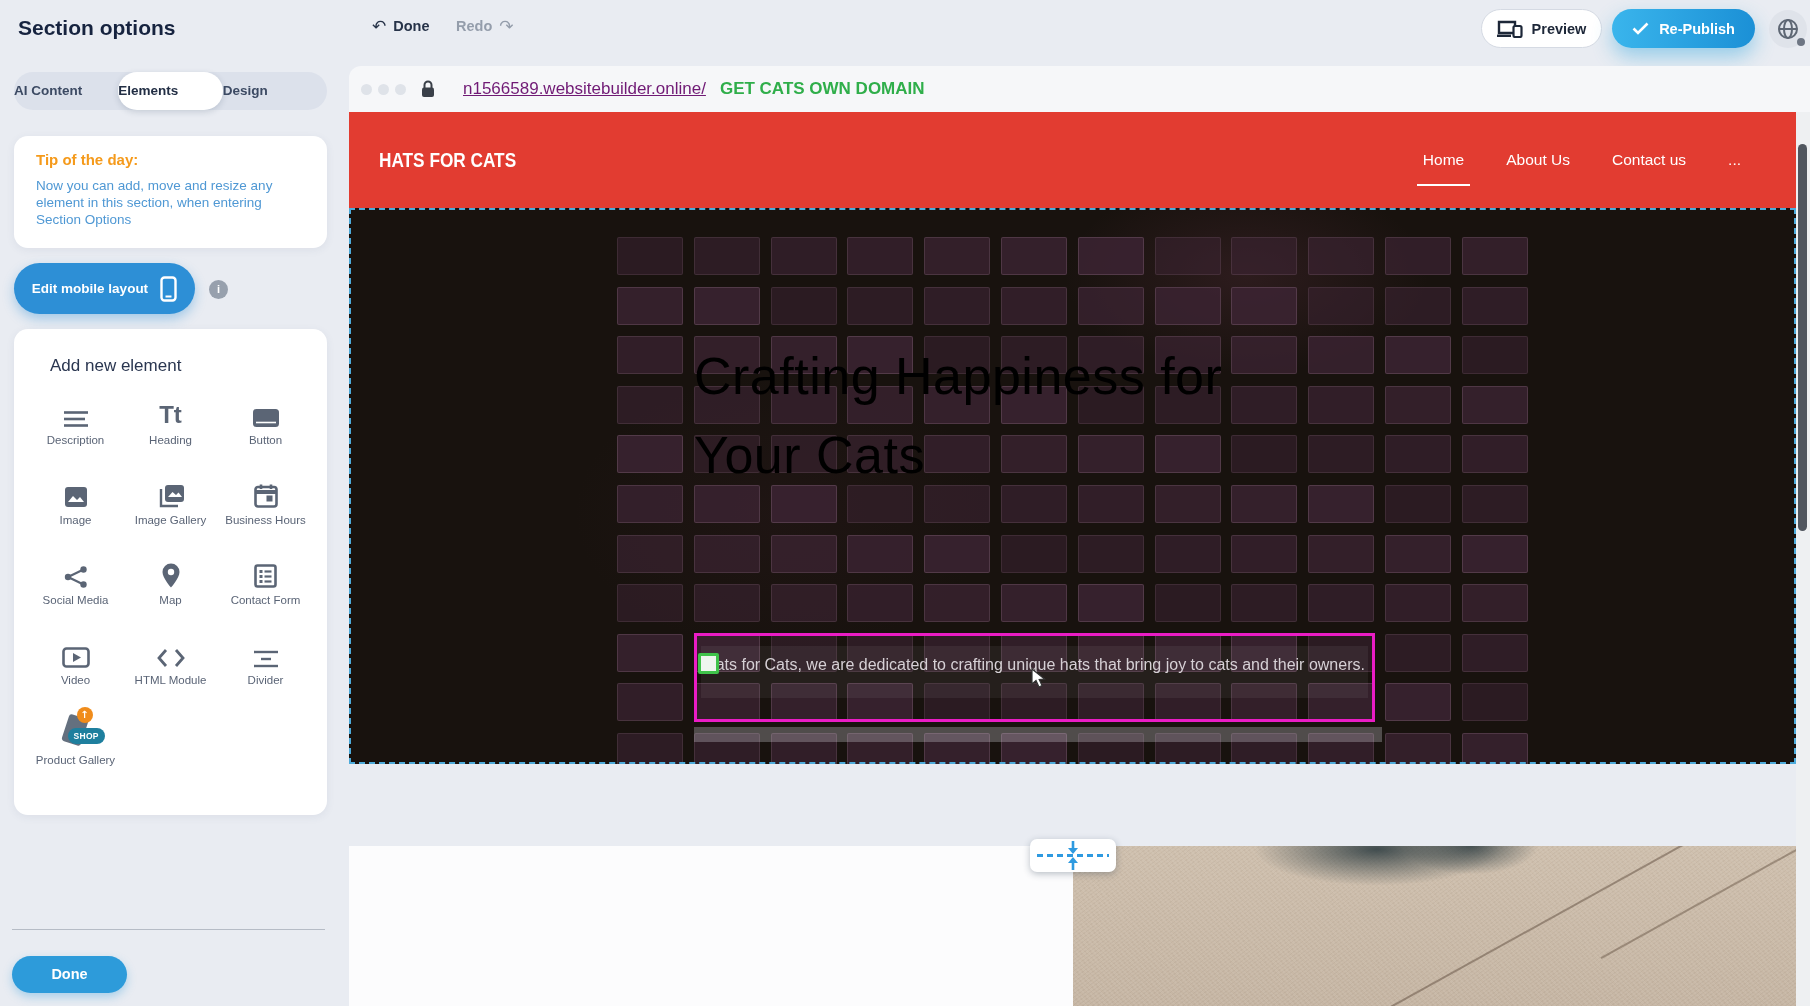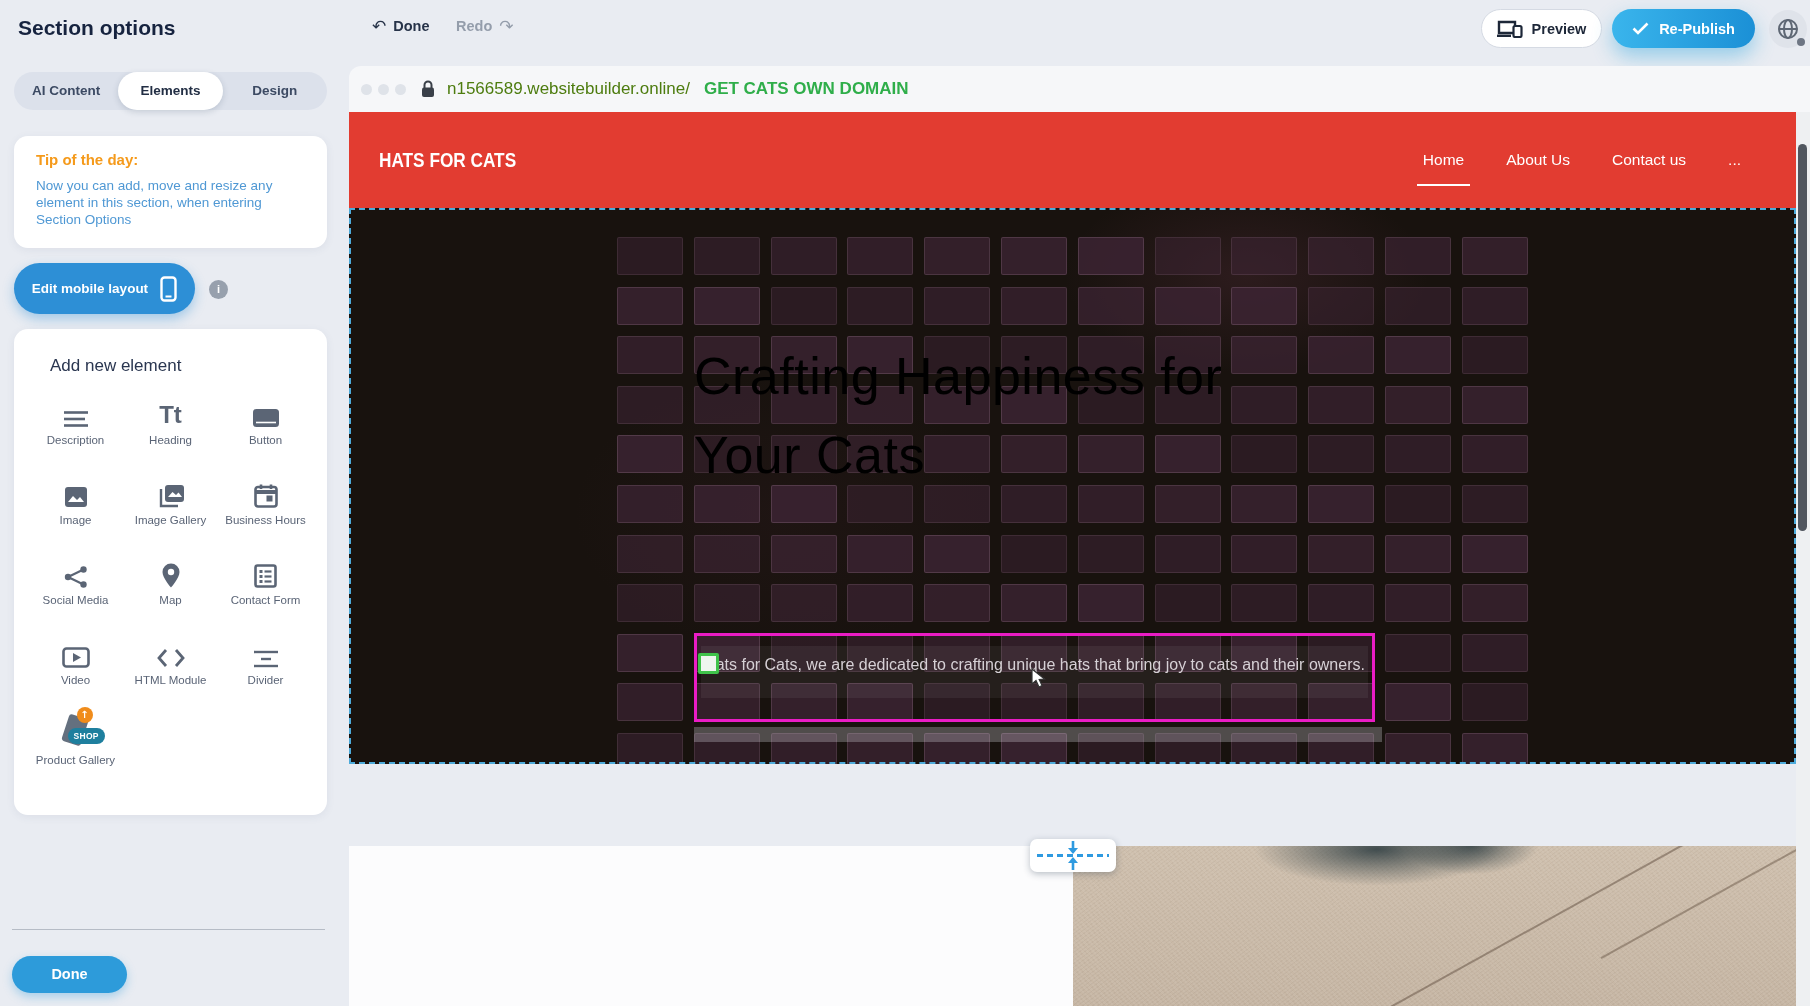--- a/index.html
+++ b/index.html
@@ -7,21 +7,21 @@
   #stage {
     position:relative; width:1810px; height:1006px; overflow:hidden;
     background:#e9ecf2; font-family:"Liberation Sans", sans-serif;
   }
   .abs { position:absolute; }
 
   
   .panel-title { left:18px; top:16px; font-size:21px; font-weight:bold; color:#16233f; }
   .tabs { left:14px; top:72px; width:313px; height:38px; background:#dce1eb; border-radius:19px;
           display:flex; align-items:center; }
-  .tab { flex:1; text-align:center; font-size:13.5px; font-weight:bold; color:#3c4a63;
+  .tab { flex:1; font-size:13.5px; font-weight:bold; color:#3c4a63;
          height:38px; line-height:38px; border-radius:19px; cursor:pointer; }
   .tab.active { background:#ffffff; box-shadow:0 2px 6px rgba(40,60,90,.18); color:#222e44; }
   .tip-card { left:14px; top:136px; width:313px; height:112px; background:#fff; border-radius:14px;
               box-shadow:0 2px 8px rgba(60,80,110,.08); padding:15px 22px; }
   .tip-title { font-size:15px; font-weight:bold; color:#f59a1b; }
   .tip-body  { margin-top:9px; font-size:13.5px; line-height:17px; color:#4f98d4; width:262px; }
   .edit-mobile { left:14px; top:263px; width:181px; height:51px; border-radius:26px;
                  background:#2d8fd6; box-shadow:0 5px 12px rgba(45,143,214,.38);
                  display:flex; align-items:center; justify-content:center; gap:12px; cursor:pointer; }
   .edit-mobile span { color:#fff; font-size:13.5px; font-weight:bold;text-align:center; }
@@ -70,21 +70,21 @@
   .globe-btn { left:1769px; top:10px; width:38px; height:38px; border-radius:50%; background:#dfe3ea;
                display:flex; align-items:center; justify-content:center; cursor:pointer; }
   .globe-dot { position:absolute; left:1797px; top:38px; width:8px; height:8px; border-radius:50%; background:#6e7684; }
 
   
   .browser-bar { left:349px; top:66px; width:1461px; height:46px; background:#f6f7f9;
                  border-radius:12px 0 0 0; display:flex; align-items:center; }
   .win-dots { display:flex; gap:6px; margin-left:12px; }
   .win-dots i { width:11px; height:11px; border-radius:50%; background:#dfe3e9; }
   .lock { margin-left:15px; }
-  .url { margin-left:12px; font-size:17px; color:#4d7c0f; cursor:text; }
+  .url { margin-left:28px; font-size:17px; color:#701a75; cursor:text;text-decoration:underline; }
   .domain-cta { margin-left:14px; font-size:17px; font-weight:bold; color:#2fae4a; cursor:pointer; }
 
   
   .site-header { left:349px; top:112px; width:1447px; height:96px; background:#e23c31;
                  display:flex; align-items:center; }
   .logo { margin-left:30px; font-size:21px; font-weight:bold; color:#fff; letter-spacing:0;
           transform:scaleX(.82); transform-origin:left center; white-space:nowrap; }
   .site-nav { position:absolute; right:55px; top:0; height:96px; display:flex; align-items:center; gap:42px; }
   .nav-item { position:relative; color:#fff; font-size:15.5px; cursor:pointer; }
   .nav-item.active:after { content:""; position:absolute; left:-6px; right:-6px; bottom:-17px; height:2px; background:#fff; }

